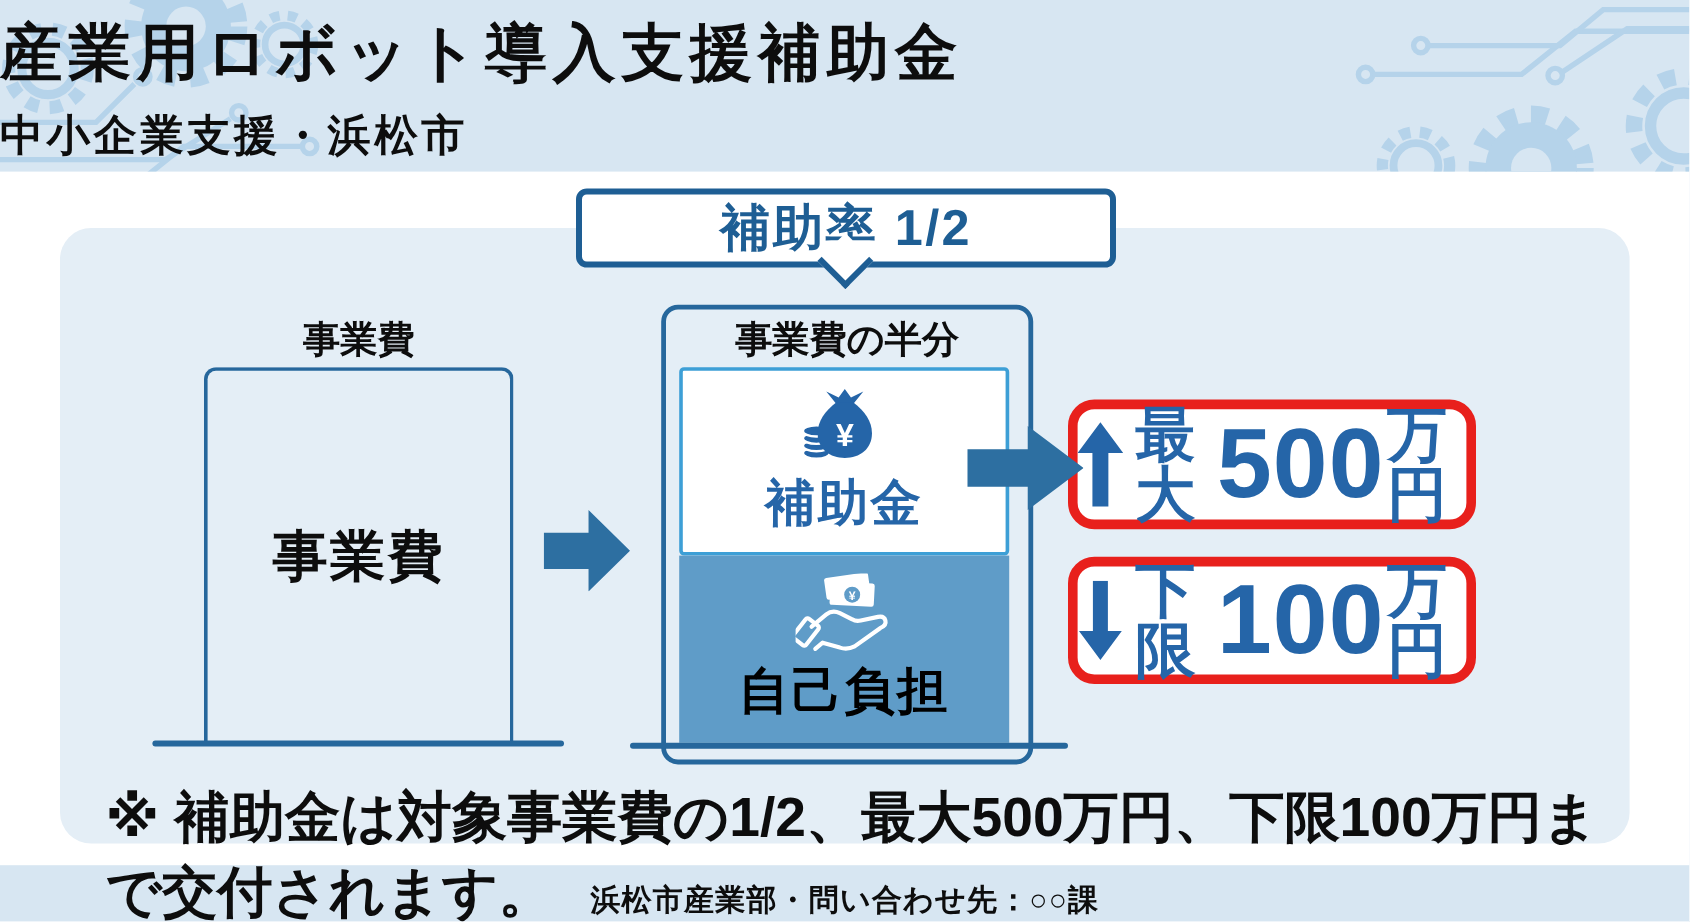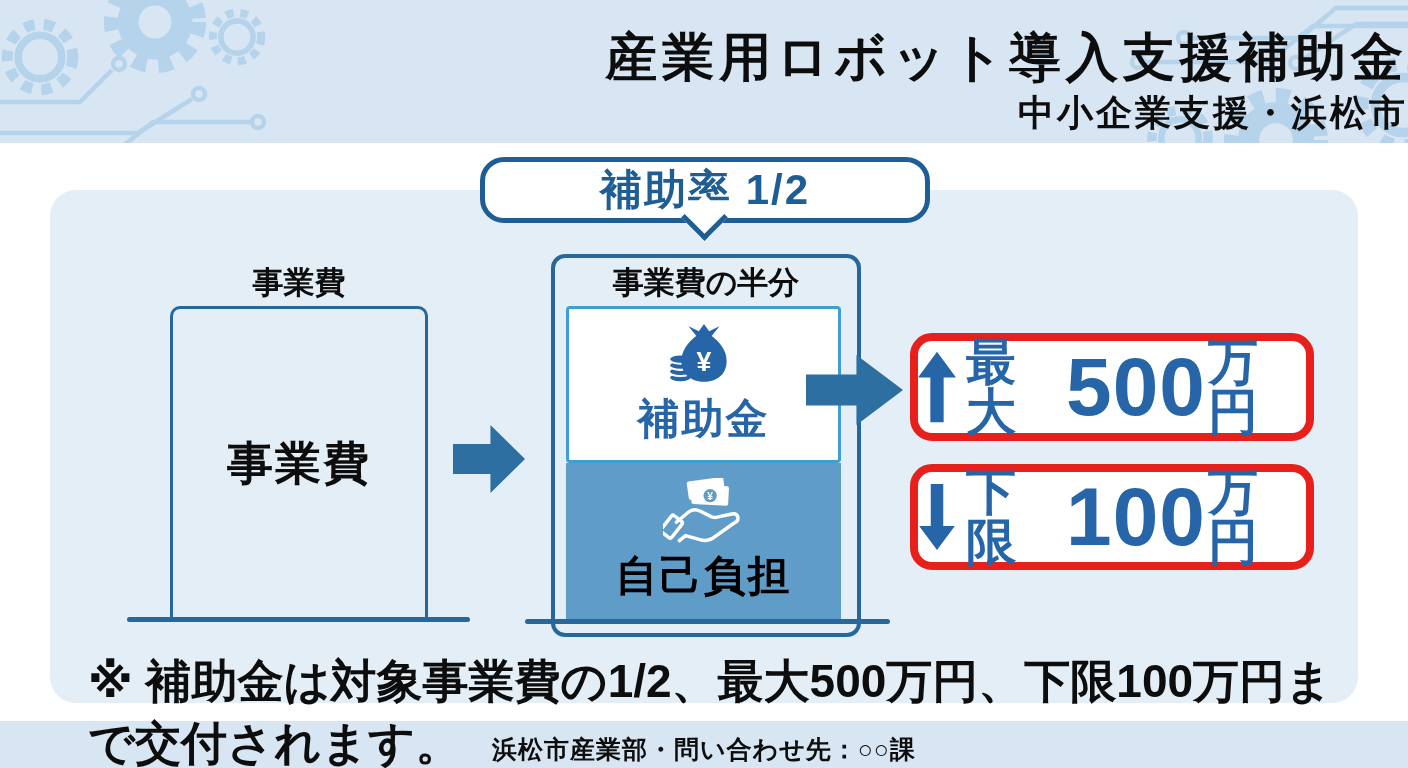--- a/index.html
+++ b/index.html
@@ -16,30 +16,30 @@
   }
   *{margin:0;padding:0;box-sizing:border-box;}
   body{font-family:"Liberation Sans","DejaVu Sans",sans-serif;background:#fff;}
   .stage{position:relative;width:1408px;height:768px;background:#fff;overflow:hidden;}
 
   
   .header{position:absolute;left:0;top:0;width:1408px;height:143px;background:var(--header-bg);overflow:hidden;}
   .decor{position:absolute;top:0;color:var(--decor-blue);}
   .decor.left{left:0;}
   .decor.right{right:0;}
-  .header-text{position:absolute;left:0;top:16px;width:100%;text-align:right;}
+  .header-text{position:absolute;left:0;top:4px;width:100%;text-align:left;}
   .title{margin-top:13px;font-size:52px;line-height:1.1;font-weight:900;letter-spacing:5px;color:#0d0d0d;}
-  .subtitle{margin-top:3px;font-size:36px;font-weight:900;letter-spacing:3px;color:#0d0d0d;}
+  .subtitle{margin-top:15px;font-size:36px;font-weight:900;letter-spacing:3px;color:#0d0d0d;}
 
   
   .panel{position:absolute;left:50px;top:190px;width:1308px;height:513px;background:var(--panel-bg);border-radius:26px;}
 
   
   .badge{position:absolute;left:480px;top:157px;width:450px;height:66px;background:#fff;border:5px solid var(--badge-blue);
-         border-radius:24px;display:flex;align-items:center;justify-content:center;z-index:6;}
+         border-radius:9px;display:flex;align-items:center;justify-content:center;z-index:6;}
   .badge span{font-size:42px;font-weight:900;color:var(--badge-blue);letter-spacing:2px;}
   .badge-tail{position:absolute;left:688px;top:201px;width:33px;height:33px;background:#fff;
               border-right:5px solid var(--badge-blue);border-bottom:5px solid var(--badge-blue);
               transform:rotate(45deg);z-index:7;}
 
   
   .box-top-label{position:absolute;text-align:center;font-size:31px;font-weight:900;color:#0d0d0d;z-index:2;}
   .label-left{left:170px;top:262px;width:258px;}
   .label-mid{left:551px;top:262px;width:310px;}
 
@@ -62,21 +62,21 @@
   .selfpay-box{position:absolute;left:566px;top:463px;width:275px;height:156px;background:var(--selfpay-blue);z-index:2;
                display:flex;flex-direction:column;align-items:center;justify-content:center;}
   .selfpay-box .lbl{font-size:42px;font-weight:900;color:#000000;letter-spacing:2px;margin-top:2px;}
 
   
   .flow-arrow{position:absolute;color:var(--arrow-blue);z-index:5;}
   .flow-arrow.a1{left:453px;top:425px;}
   .flow-arrow.a2{left:806px;top:355px;}
 
   
-  .result-box{position:absolute;left:910px;width:404px;background:#fff;border:8px solid var(--red);
+  .result-box{position:absolute;left:890px;width:340px;background:#fff;border:8px solid var(--red);
               border-radius:22px;display:flex;align-items:center;justify-content:center;z-index:4;}
   .result-box.r1{top:333px;height:108px;}
   .result-box.r2{top:464px;height:106px;}
   .result-box .dir{margin-right:10px;display:flex;align-items:center;color:var(--text-blue);}
   .result-box .prefix,.result-box .unit{font-size:50px;font-weight:900;color:var(--text-blue);line-height:1;}
   .result-box .amount{font-size:82px;font-weight:900;color:var(--text-blue);line-height:1;letter-spacing:1px;margin:0 2px;}
 
   
   .note{position:absolute;left:88px;top:651px;width:1250px;font-size:46px;font-weight:900;color:#0d0d0d;z-index:2;}
   .footer{position:absolute;left:0;top:721px;width:1408px;height:57px;background:var(--header-bg);

